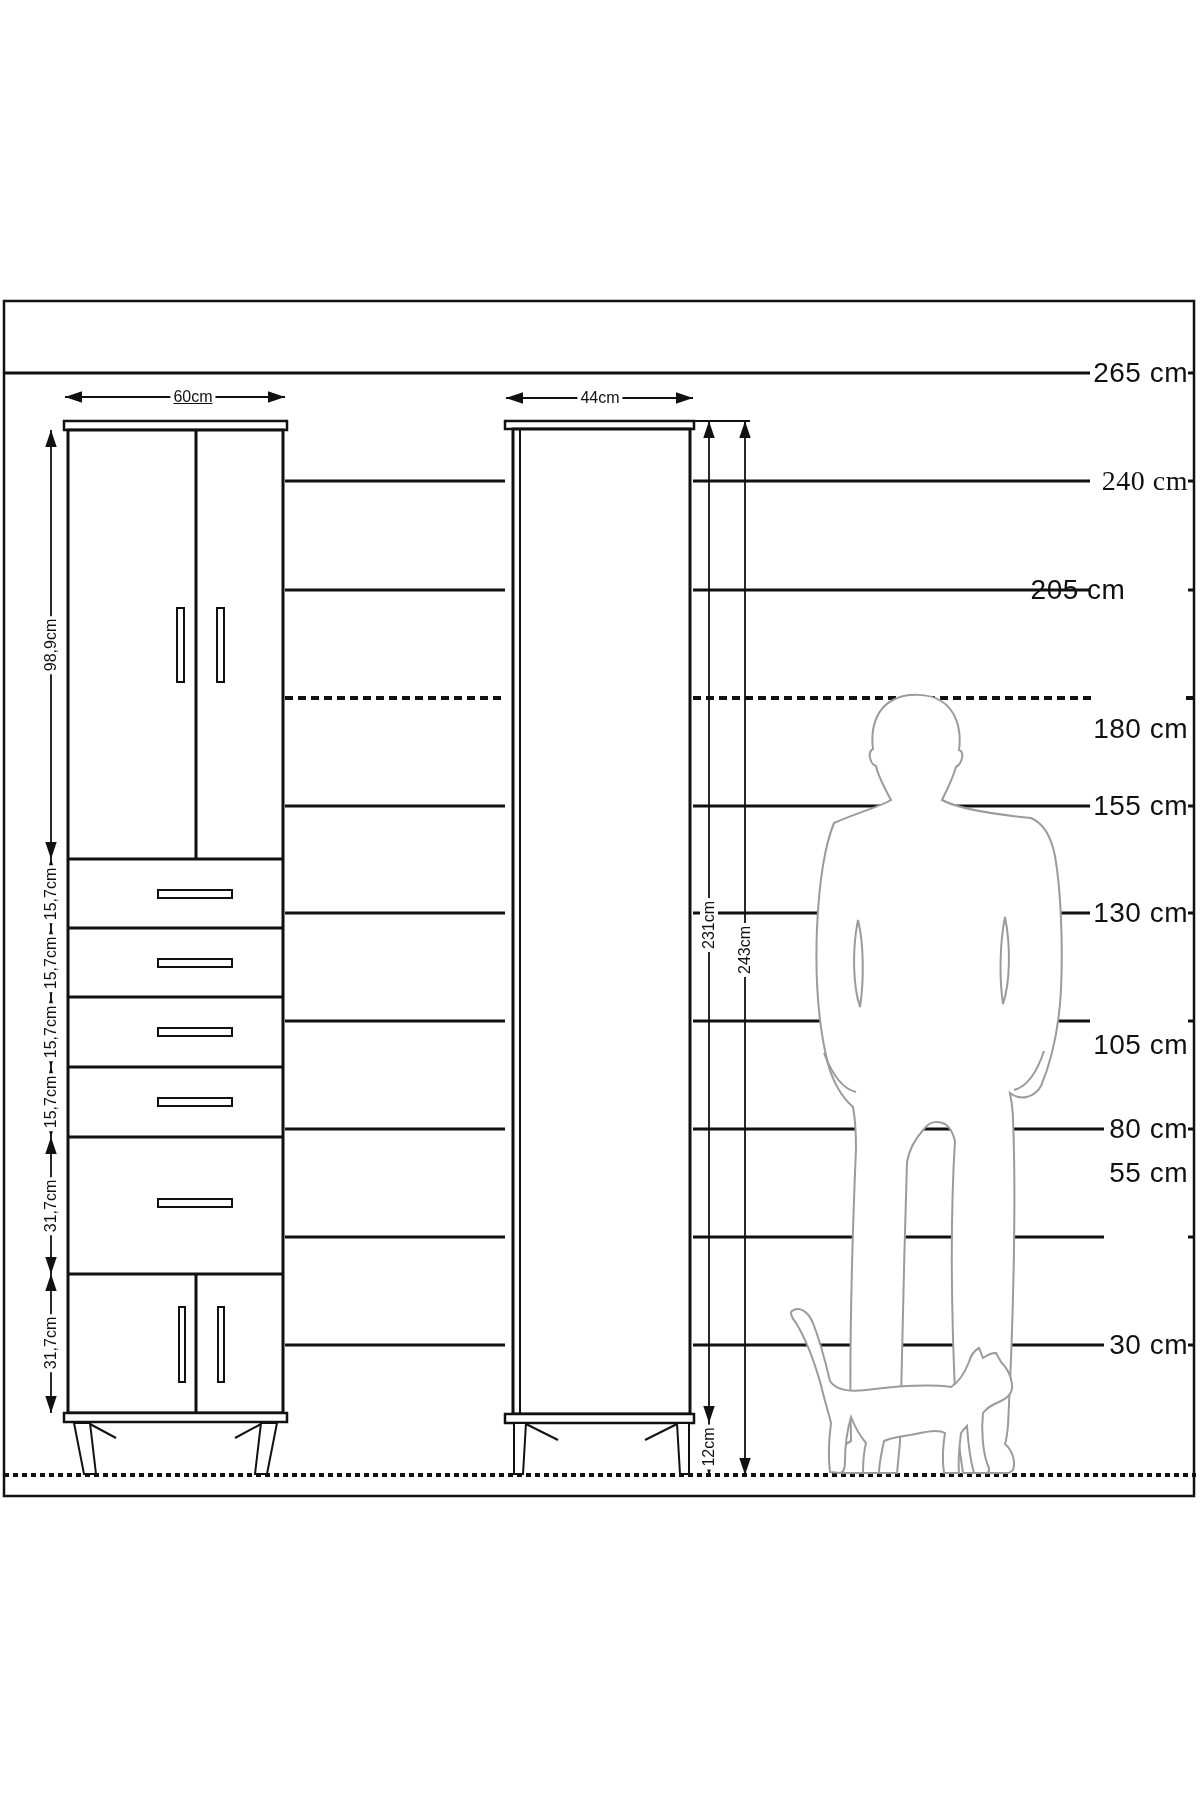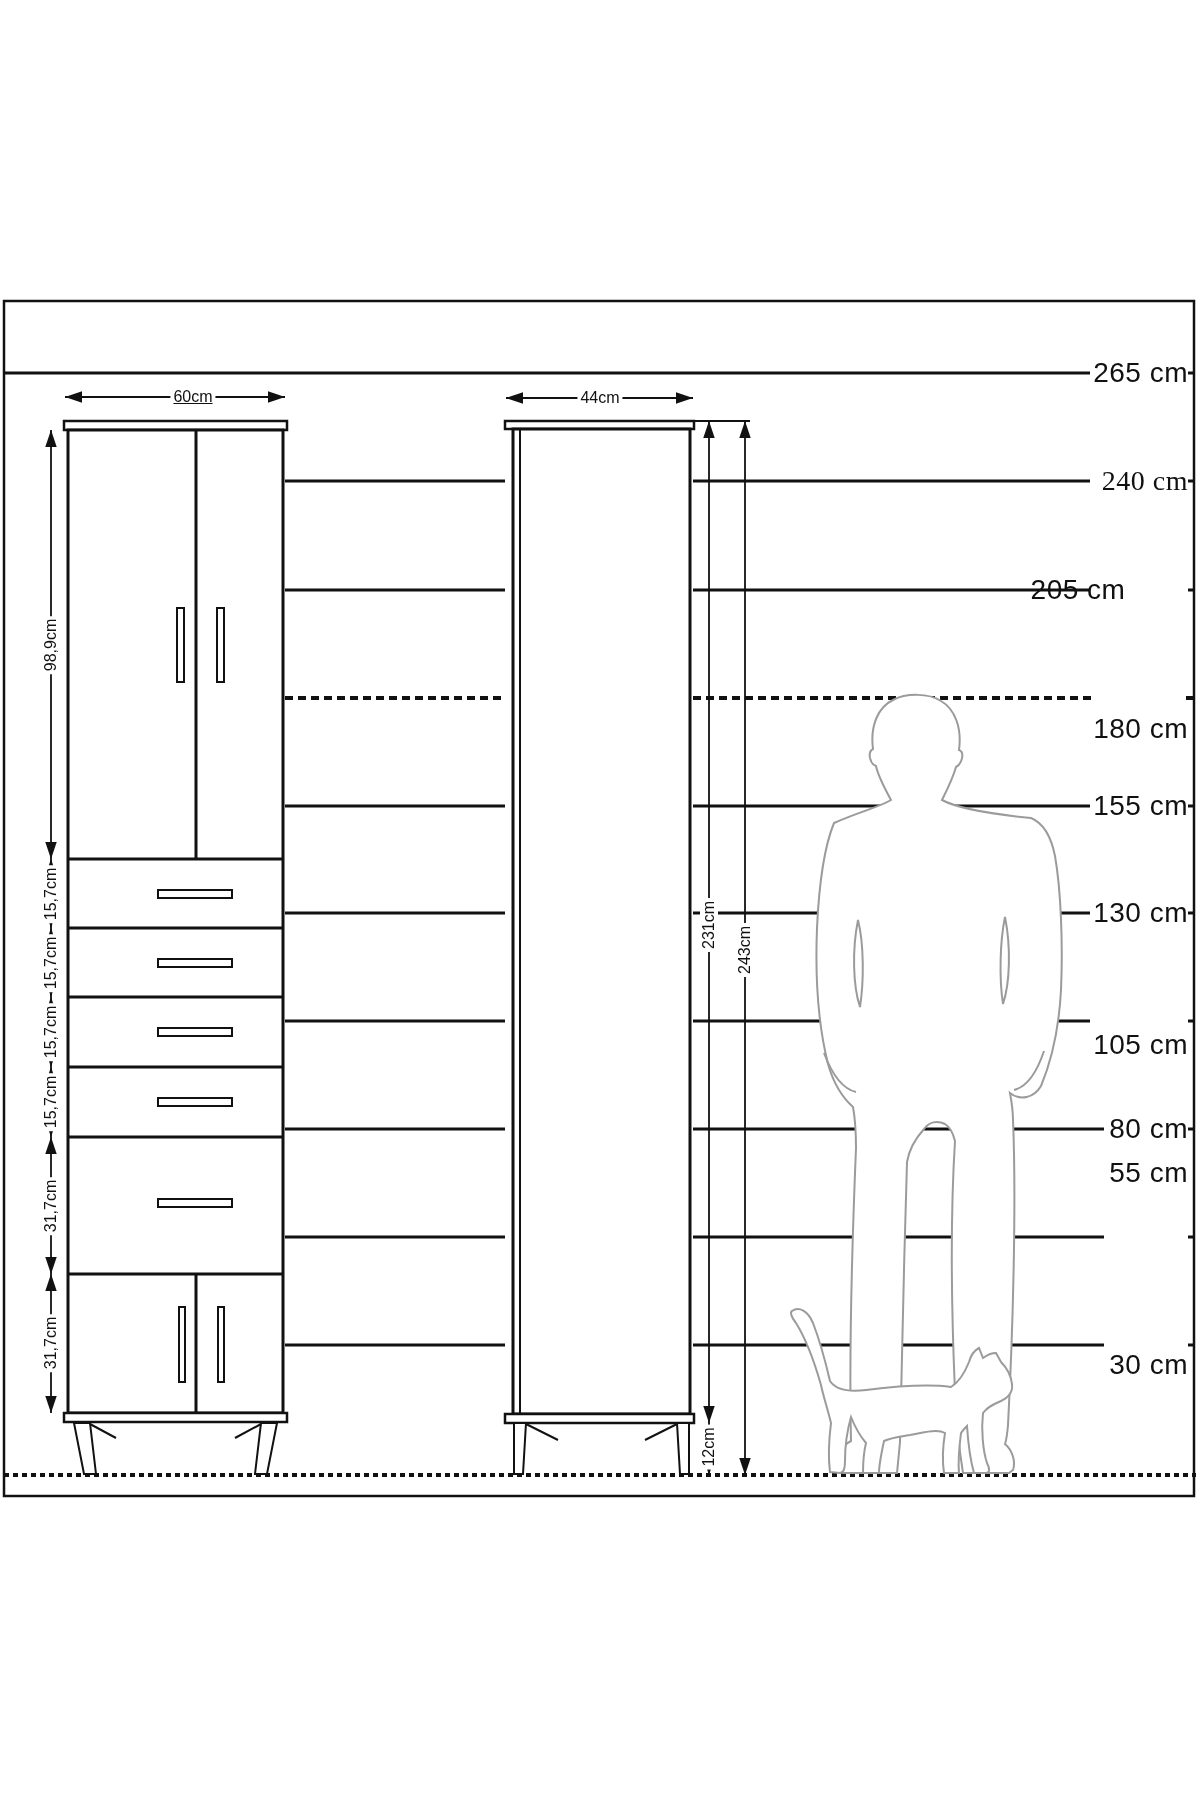--- a/index.html
+++ b/index.html
@@ -246,21 +246,21 @@
 
   <div class="rlabel" style="top:354px;">265 cm</div>
   <div class="rlabel" style="top:462px;font-family:Liberation Serif, serif;">240 cm</div>
   <div class="rlabel" style="top:571px;text-align:center;">205 cm</div>
   <div class="rlabel" style="top:710px;">180 cm</div>
   <div class="rlabel" style="top:787px;">155 cm</div>
   <div class="rlabel" style="top:894px;">130 cm</div>
   <div class="rlabel" style="top:1002px;margin-top:24px;">105 cm</div>
   <div class="rlabel" style="top:1110px;">80 cm</div>
   <div class="rlabel" style="top:1154px;">55 cm</div>
-  <div class="rlabel" style="top:1326px;margin-top:20px;">30 cm</div>
+  <div class="rlabel" style="top:1326px;">30 cm</div>
 
   <div class="dlabel" style="left:193px; top:397px;text-decoration:underline;">60cm</div>
   <div class="dlabel" style="left:600px; top:398px;">44cm</div>
 
   <div class="dlabel vert" style="left:51px; top:645px;">98,9cm</div>
   <div class="dlabel vert" style="left:51px; top:894px;">15,7cm</div>
   <div class="dlabel vert" style="left:51px; top:963px;">15,7cm</div>
   <div class="dlabel vert" style="left:51px; top:1032px;">15,7cm</div>
   <div class="dlabel vert" style="left:51px; top:1102px;">15,7cm</div>
   <div class="dlabel vert" style="left:51px; top:1206px;">31,7cm</div>

